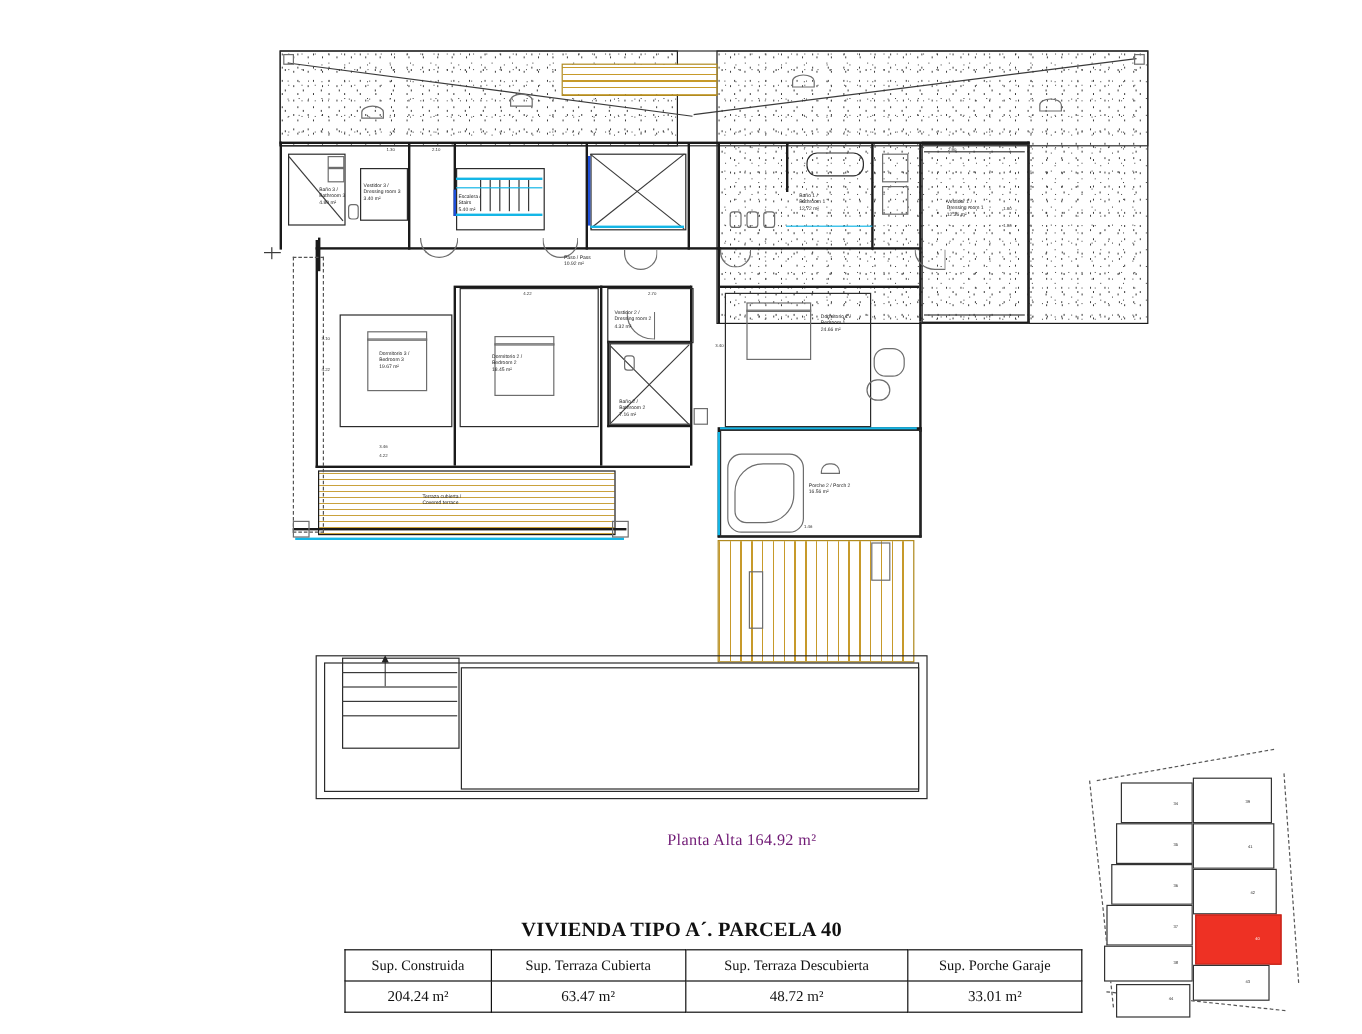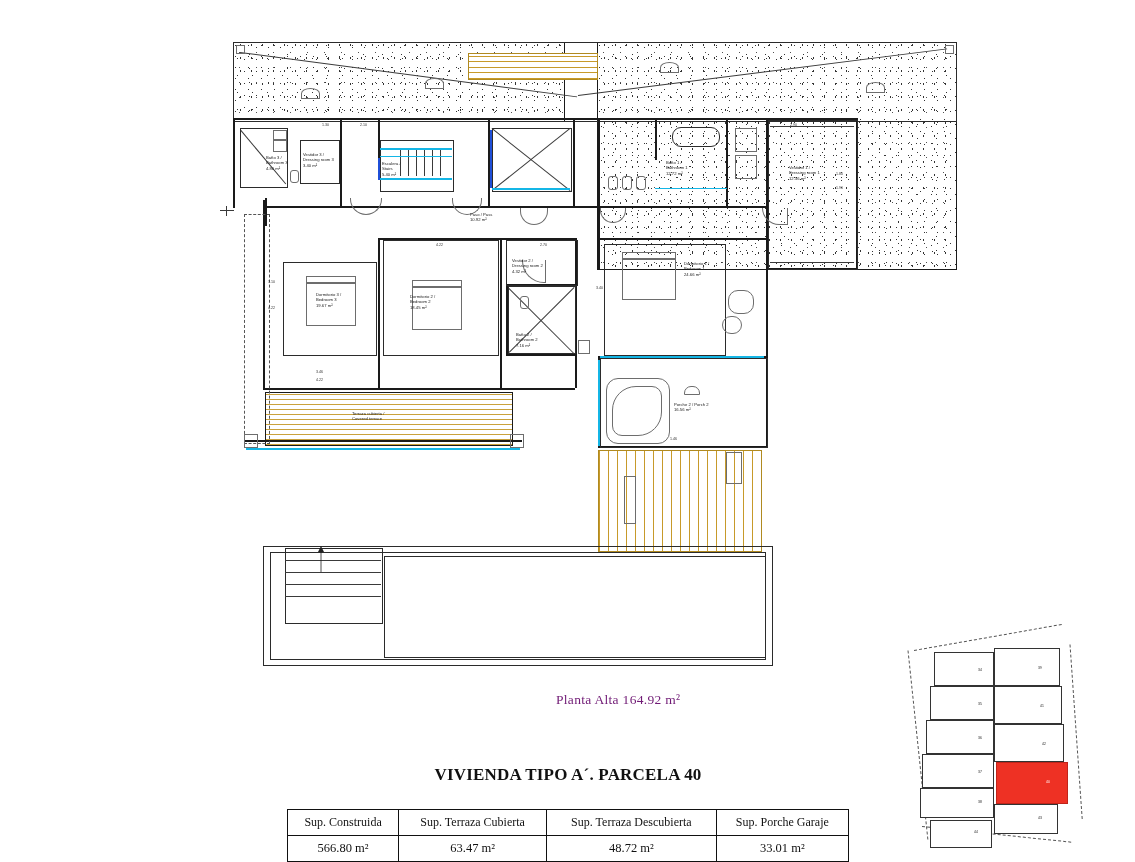--- a/index.html
+++ b/index.html
@@ -52,23 +52,23 @@
   .ramp{
     position:absolute;
     background-image:repeating-linear-gradient(0deg,#caa23c 0 0.8px,#ffffff 0.8px 5px);
     border:0.7px solid #1a1a1a;
   }
 
   
   #title-wrap{position:absolute;left:287px;top:765px;width:562px;}
   #plan-title{
     text-align:center;font-weight:bold;font-size:17px;letter-spacing:0.2px;
-    font-family:"Liberation Serif", serif;color:#111;margin-bottom:24px;
-  }
-  table.tb{border-collapse:collapse;width:562px;font-family:"Liberation Serif", serif;}
+    font-family:"Liberation Serif", serif;color:#111;margin-bottom:6px;
+  }
+  table.tb{border-collapse:collapse;width:615px;font-family:"Liberation Serif", serif;}
   table.tb th, table.tb td{
     border:1px solid #111;text-align:center;font-size:12.5px;padding:5px 2px;font-weight:normal;
   }
   table.tb th{font-size:12px;}
   #floor-caption{
     position:absolute;left:556px;top:692px;font-size:13.5px;
     font-family:"Liberation Serif", serif;color:#701a75;letter-spacing:0.3px;
   }
 
   
@@ -294,21 +294,21 @@
       <thead>
         <tr>
           <th>Sup. Construida</th>
           <th>Sup. Terraza Cubierta</th>
           <th>Sup. Terraza Descubierta</th>
           <th>Sup. Porche Garaje</th>
         </tr>
       </thead>
       <tbody>
         <tr>
-          <td>566.80 m²</td>
+          <td>204.24 m²</td>
           <td>63.47 m²</td>
           <td>48.72 m²</td>
           <td>33.01 m²</td>
         </tr>
       </tbody>
     </table>
   </div>
 
   <div id="keyplan">
     <div class="roadline" style="left:8px;top:20px;width:190px;transform:rotate(84deg);transform-origin:left center;"></div>

